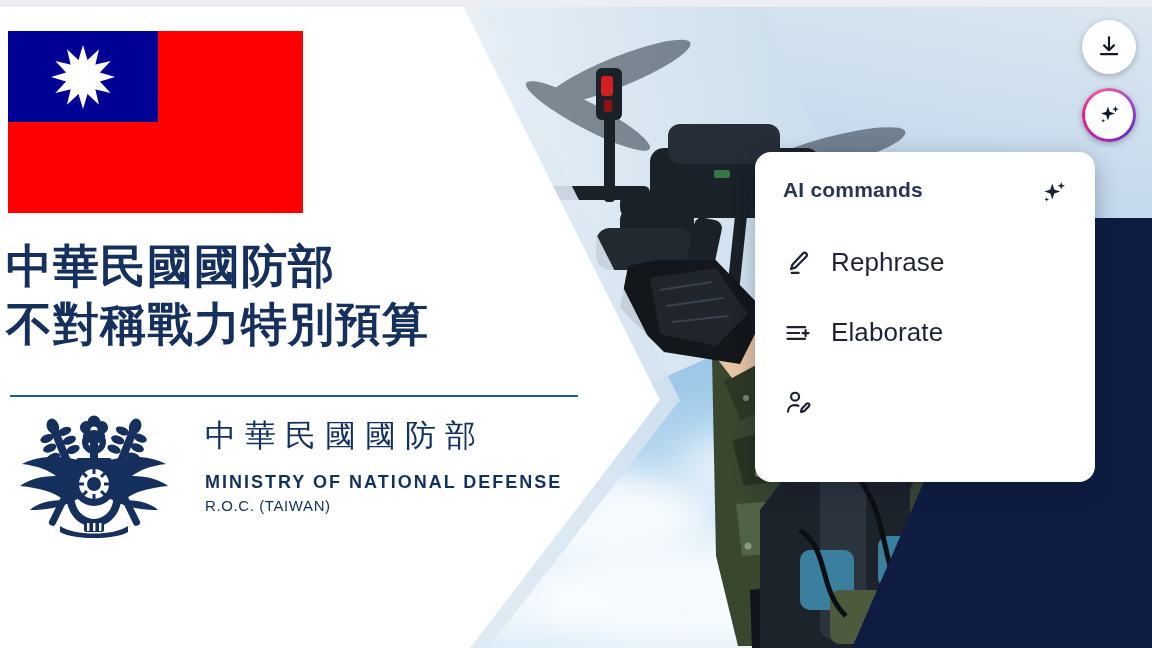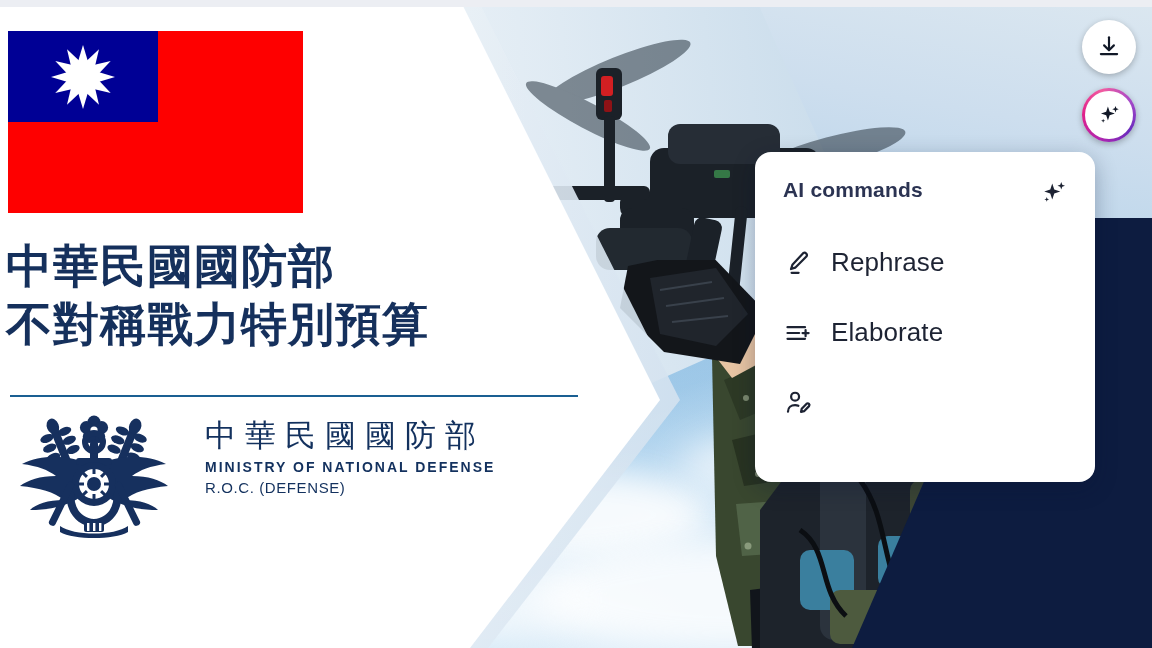--- a/index.html
+++ b/index.html
@@ -75,22 +75,22 @@
 
   .rule { position:absolute; left:10px; top:395px; width:568px; height:2px;
           background:#1a5f92; z-index:12; }
 
   .mond { position:absolute; left:14px; top:414px; z-index:12;
           display:flex; gap:31px; }
   .emblem { width:160px; height:125px; flex:0 0 auto; }
   .mond-txt { padding-top:4px; }
   .mond-cn { color:#13315e; font-size:31px; letter-spacing:9px; font-weight:500;
              line-height:1.1; font-family:"DejaVu Sans","Liberation Sans",sans-serif; }
-  .mond-en { color:#13315e; font-size:14px; letter-spacing:2.0px; font-weight:600;
-             margin-top:7px; }
+  .mond-en { color:#13315e; font-size:18px; letter-spacing:2.0px; font-weight:600;
+             margin-top:20px; }
   .mond-roc { color:#13315e; font-size:15px; letter-spacing:.6px; font-weight:500;
               margin-top:4px; }
 
   
   .drone { position:absolute; left:150px; top:20px; width:480px; height:330px; z-index:6; }
 
   
   .arm { position:absolute; z-index:6; }
 
   
@@ -323,21 +323,21 @@
         <g fill="#fff">
           <rect x="73" y="109" width="2.4" height="8"></rect>
           <rect x="79" y="109" width="2.4" height="8"></rect>
           <rect x="85" y="109" width="2.4" height="8"></rect>
         </g>
       </g>
     </svg>
     <div class="mond-txt">
       <div class="mond-cn">中華民國國防部</div>
       <div class="mond-en">MINISTRY OF NATIONAL DEFENSE</div>
-      <div class="mond-roc">R.O.C. (DEFENSE)</div>
+      <div class="mond-roc">R.O.C. (TAIWAN)</div>
     </div>
   </div>
 
   <div class="top-strip"></div>
 
   <div class="btn-dl">
     <svg width="26" height="26" viewBox="0 0 24 24" fill="none" stroke="#111827" stroke-width="2" stroke-linecap="round" stroke-linejoin="round">
       <path d="M12 3v11"></path>
         <path d="M7.5 10.5 12 15l4.5-4.5"></path>
       <path d="M4.5 18.5h15"></path>

